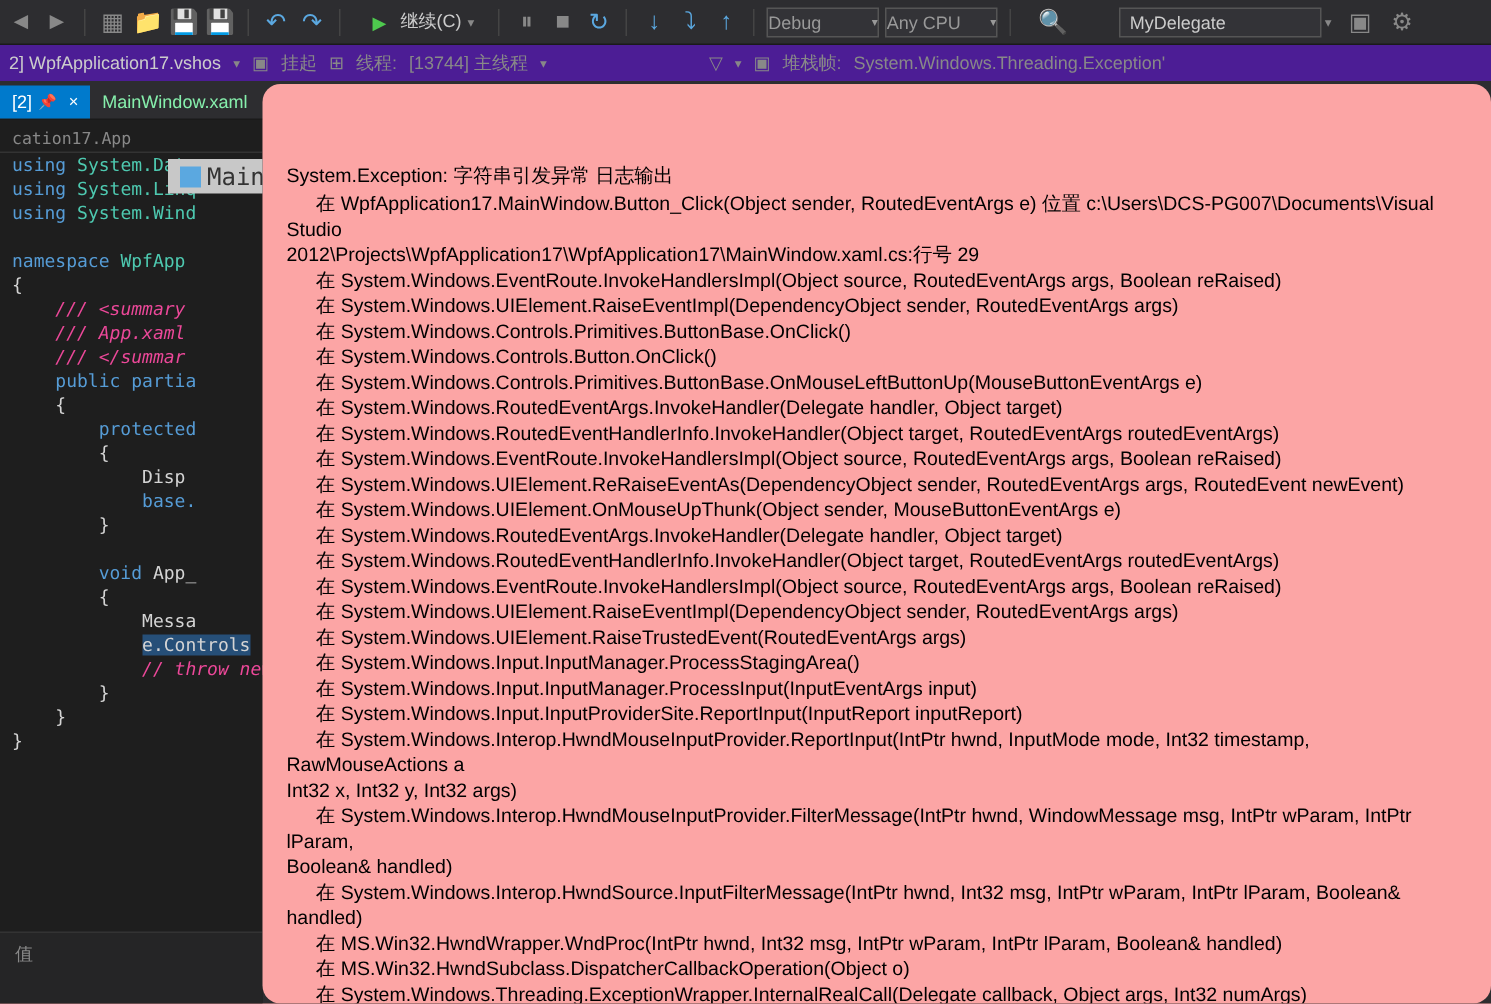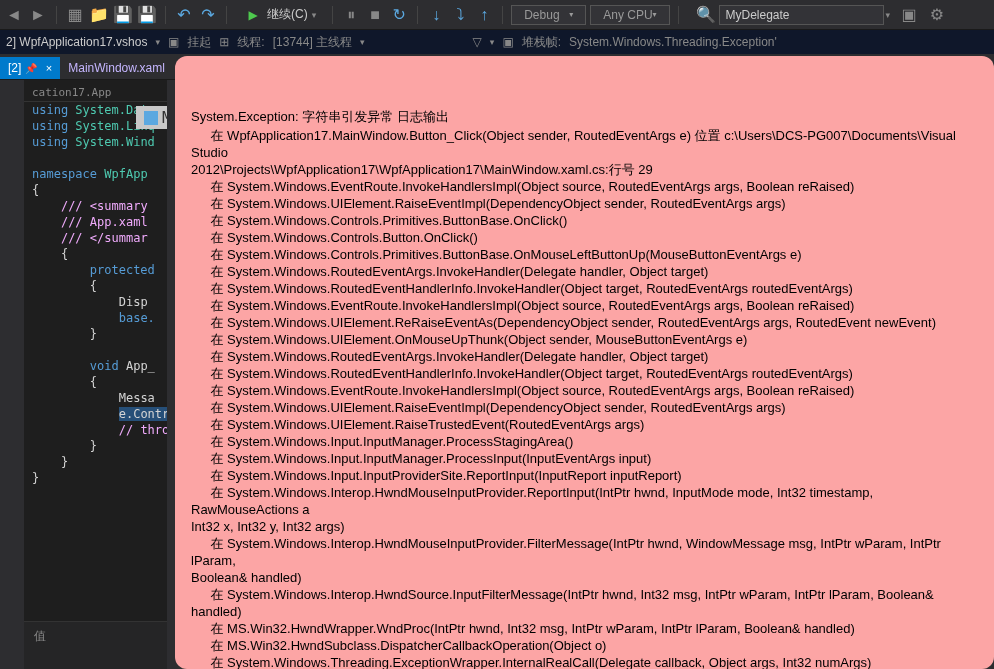--- a/index.html
+++ b/index.html
@@ -41,59 +41,60 @@
       gap: 4px;
       padding: 2px 8px;
       font-size: 12px;
       color: #ccc;
       cursor: pointer;
     }
     .tb-btn .arrow { font-size: 9px; color: #888; }
     .tb-dropdown {
       background: #333337;
       border: 1px solid #555;
-      padding: 2px 12px;
+      padding: 2px 0;
       font-size: 12px;
       color: #999;
       min-width: 75px;
       display: flex;
       justify-content: space-between;
       align-items: center;
       cursor: pointer;
     }
     .tb-dropdown .arrow { font-size: 8px; }
     .tb-search {
       display: flex;
       align-items: center;
       gap: 2px;
       margin-left: 10px;
     }
     .tb-search-icon { color: #888; }
     .tb-search-input {
       background: #333337;
       border: 1px solid #555;
-      width: 165px;
+      width: 135px;
       padding: 2px 6px;
       font-size: 12px;
       color: #ccc;
+      margin-left: 32px;
     }
     .tb-tool-icon {
       width: 18px;
       height: 18px;
       display: flex;
       align-items: center;
       justify-content: center;
       color: #888;
       cursor: pointer;
       margin-left: 6px;
     }
     
     
     .debugbar {
-      background: #0f172a;
+      background: #4c1d95;
       height: 24px;
       display: flex;
       align-items: center;
       padding: 0 6px;
       font-size: 12px;
       color: #888;
       gap: 8px;
     }
     .debugbar-title { color: #ccc; }
     .debugbar-icon { color: #888; cursor: pointer; }
@@ -103,21 +104,21 @@
     .tabs-row {
       background: #2d2d30;
       height: 26px;
       display: flex;
       align-items: flex-end;
       border-bottom: 1px solid #1a1a1a;
     }
     .tab {
       padding: 4px 8px;
       font-size: 12px;
-      color: #c4b5fd;
+      color: #86efac;
       cursor: pointer;
       display: flex;
       align-items: center;
       gap: 4px;
     }
     .tab.active {
       background: #007acc;
       color: #fff;
     }
     .tab .pin { font-size: 10px; }
@@ -125,29 +126,28 @@
     
     
     .main {
       display: flex;
       height: calc(100% - 80px);
       position: relative;
     }
     
     
     .editor {
-      width: 143px;
+      width: 175px;
       background: #1e1e1e;
       font-family: Consolas, monospace;
       font-size: 12px;
       color: #d4d4d4;
       padding: 4px 0;
       overflow: hidden;
       position: relative;
-      margin-left: 24px;
     }
     .code-breadcrumb {
       padding: 2px 8px;
       font-size: 11px;
       color: #888;
       border-bottom: 1px solid #333;
     }
     .subtab {
       position: absolute;
       top: 26px;
@@ -162,21 +162,21 @@
       z-index: 5;
     }
     .subtab-icon { width: 14px; height: 14px; background: #5ba8e0; }
     .code-line {
       padding: 0 8px;
       line-height: 16px;
       white-space: pre;
     }
     .kw { color: #569cd6; }
     .type { color: #4ec9b0; }
-    .com { color: #f0abfc; }
+    .com { color: #ec4899; font-style: italic; }
     .selected { background: #264f78; }
     
     
     .bottom-panel {
       position: absolute;
       bottom: 0;
       left: 0;
       width: 175px;
       height: 48px;
       background: #252526;
@@ -296,20 +296,21 @@
     </div>
     <div class="code-line"><span class="kw">using</span> <span class="type">System.Data</span></div>
     <div class="code-line"><span class="kw">using</span> <span class="type">System.Linq</span></div>
     <div class="code-line"><span class="kw">using</span> <span class="type">System.Wind</span></div>
     <div class="code-line"> </div>
     <div class="code-line"><span class="kw">namespace</span> <span class="type">WpfApp</span></div>
     <div class="code-line">{</div>
     <div class="code-line">    <span class="com">/// &lt;summary</span></div>
     <div class="code-line">    <span class="com">/// App.xaml</span></div>
     <div class="code-line">    <span class="com">/// &lt;/summar</span></div>
+    <div class="code-line">    <span class="kw">public partia</span></div>
     <div class="code-line">    {</div>
     <div class="code-line">        <span class="kw">protected</span></div>
     <div class="code-line">        {</div>
     <div class="code-line">            <span>Disp</span></div>
     <div class="code-line">            <span class="kw">base.</span></div>
     <div class="code-line">        }</div>
     <div class="code-line"> </div>
     <div class="code-line">        <span class="kw">void</span> App_</div>
     <div class="code-line">        {</div>
     <div class="code-line">            <span>Messa</span></div>

